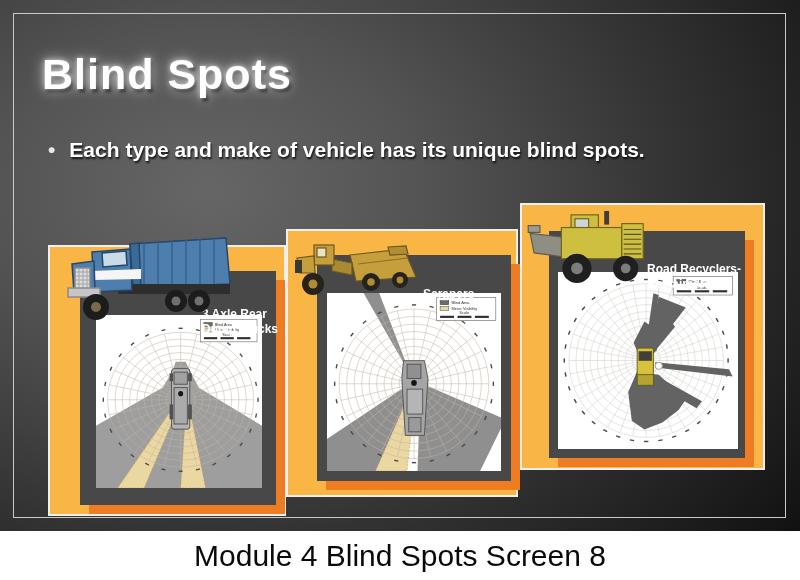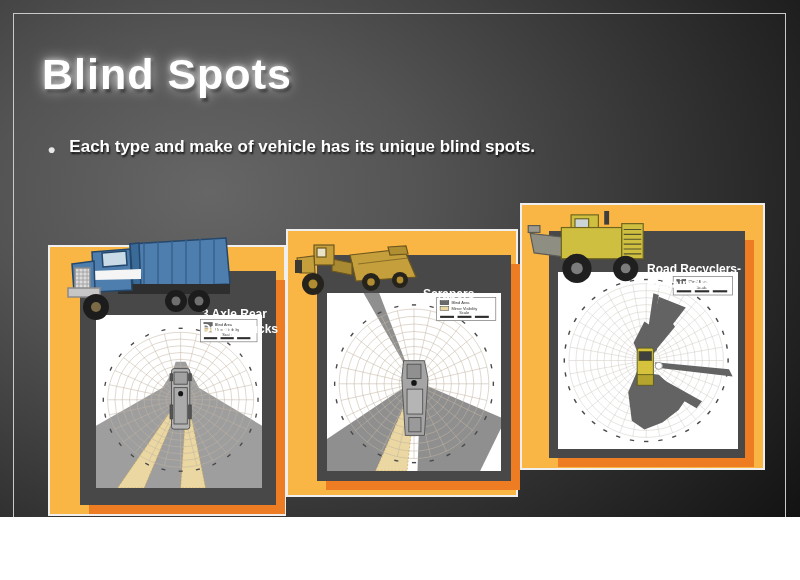--- a/index.html
+++ b/index.html
@@ -1,30 +1,30 @@
 <!DOCTYPE html>
 <html><head>
 <meta charset="utf-8">
 <style>
   html,body{margin:0;padding:0;}
   body{font-family:"Liberation Sans",sans-serif;background:#fff;}
-  .stage{position:relative;width:800px;height:517px;background:#0369a1;overflow:hidden;}
+  .stage{position:relative;width:800px;height:580px;background:#0369a1;overflow:hidden;}
 
   
   .slide{position:absolute;left:0;top:0;width:800px;height:531px;
     background:radial-gradient(ellipse 760px 560px at 26% 36%, #666 0%, #545454 28%, #333 62%, #101010 100%);}
   .slide-border{position:absolute;left:13px;top:13px;width:771px;height:503px;
     border:1.5px solid #c9c9c9;pointer-events:none;}
 
   .slide-title{position:absolute;left:42px;top:50px;font-size:43px;font-weight:bold;color:#fff;
     letter-spacing:1px;
     text-shadow:0 0 14px rgba(255,255,255,.75),0 0 5px rgba(255,255,255,.6),2px 3px 3px rgba(0,0,0,.95);}
   .bullet-row{position:absolute;left:48px;top:136px;width:660px;display:flex;}
   .bullet-dot{color:#e8e8e8;font-size:21px;font-weight:bold;margin-right:14px;line-height:1.3;}
-  .bullet-text{color:#fff;font-size:17px;font-weight:bold;line-height:1.3;max-width:610px;
+  .bullet-text{color:#fff;font-size:21px;font-weight:bold;line-height:1.3;max-width:610px;
     text-shadow:1px 2px 2px rgba(0,0,0,.8);}
 
   
   .panel{position:absolute;background:#f9b645;border:2px solid #efefef;box-sizing:border-box;}
   .panel-shadow{position:absolute;background:#ee7c23;}
   .panel-card{position:absolute;background:#484848;}
   .panel-title{position:absolute;color:#fff;font-size:12px;font-weight:bold;line-height:1.25;z-index:5;margin-top:24px;}
   .diagram{position:absolute;background:#fff;z-index:3;}
   .diagram svg{display:block;width:100%;height:100%;}
   .vehicle{position:absolute;z-index:6;}
@@ -465,13 +465,16 @@
           </g>
           <circle cx="52" cy="60" r="15" fill="#1f1f1f"></circle>
             <circle cx="52" cy="60" r="6" fill="#7c7c7c"></circle>
           <circle cx="102" cy="60" r="13" fill="#1f1f1f"></circle>
             <circle cx="102" cy="60" r="5" fill="#7c7c7c"></circle>
         </svg>
       </div>
     </div>
   </div>
 
+  <div class="caption-strip">
+    <span class="caption">Module 4 Blind Spots Screen 8</span>
+  </div>
 </div>
 
 </body></html>

